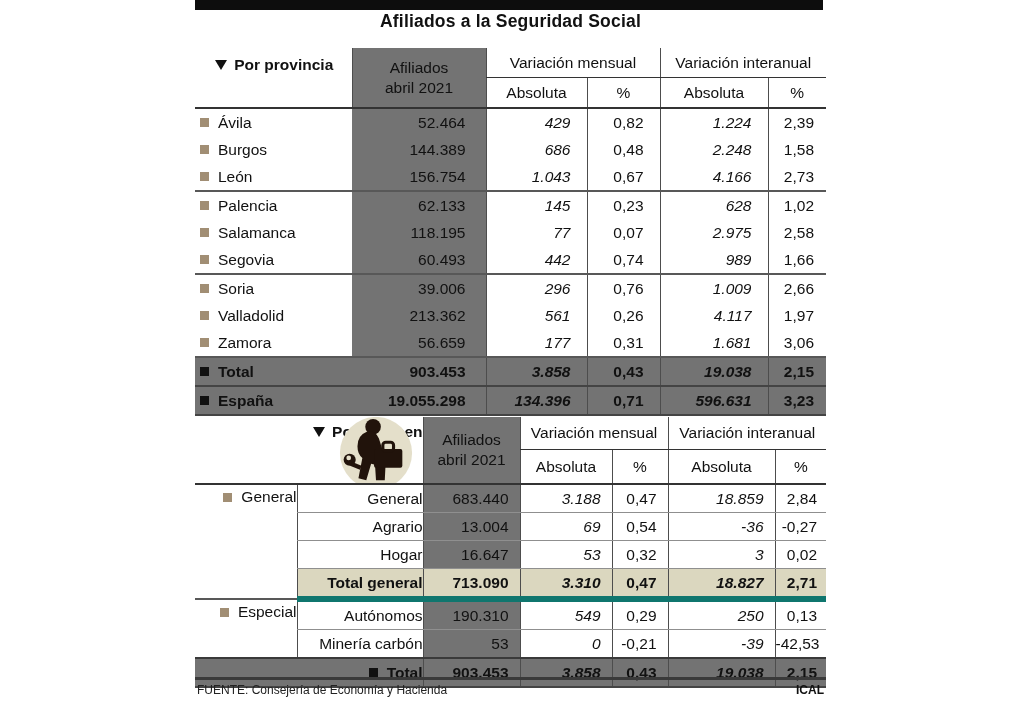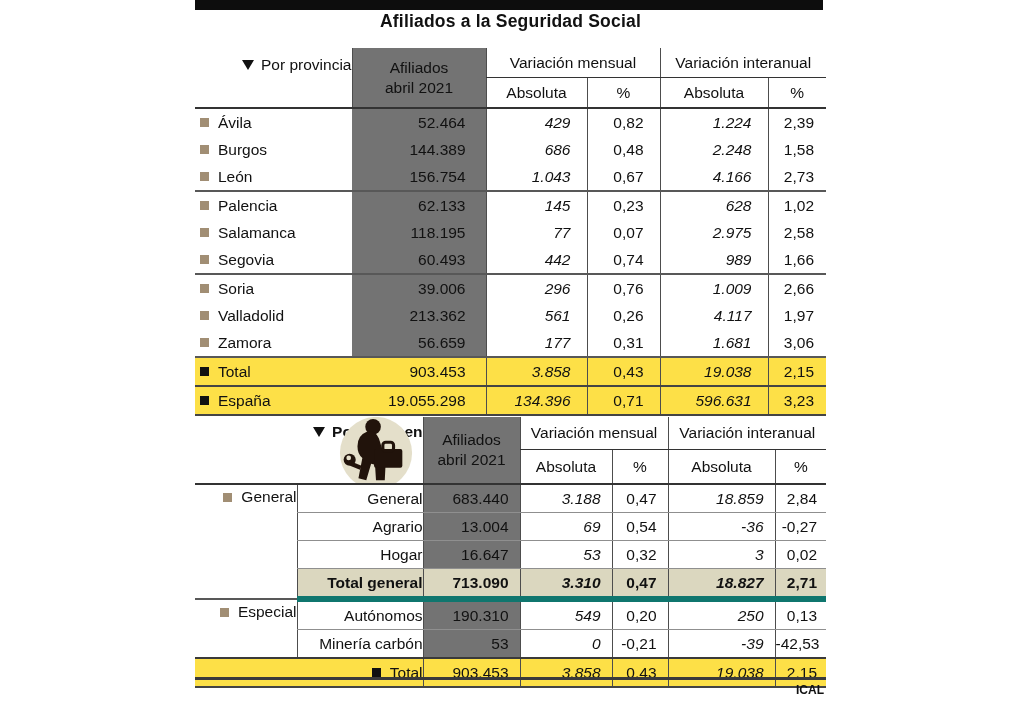--- a/index.html
+++ b/index.html
@@ -25,26 +25,26 @@
   .t2 td { height:27px;text-align:right; }
 
   .vl { border-left:1px solid #4d4d4d; }
   .subline { border-bottom:1px solid #333; }
   .hdrline { border-bottom:2px solid #333; }
   tr.gsep td { border-bottom:2px solid #585858; }
   tr.lsep .ib { border-bottom:1px solid #8f8f8f; }
   tr.dksep .ib { border-bottom:2px solid #3a3a3a; }
 
   .shade { background:#737373; }
-  tr.totrow td { background:#fde047; font-weight:normal; }
+  tr.totrow td { background:#737373; font-weight:bold; }
   tr.totrow td { border-bottom:2px solid #444; }
   tr.beige td { background:#dbd7bf; font-weight:bold; }
   tr.beige td { border-bottom:6px solid #0f766e; }
 
-  .secCell { text-align:right; vertical-align:top; padding:8px 0 0 2px; font-weight:normal; font-size:15.5px; }
+  .secCell { text-align:center; vertical-align:top; padding:8px 0 0 2px; font-weight:bold; font-size:15.5px; }
   .tri { display:inline-block; width:0; height:0; border-left:6.5px solid transparent;
          border-right:6.5px solid transparent; border-top:10px solid #111; margin-right:7px; }
   .hdrC { text-align:center; }
   .hdrAf div { line-height:20px; }
 
   .lbl { text-align:left; padding-left:3px; }
   .sq { display:inline-block; width:9px; height:9px; background:#a18e74; margin:0 9px 1px 2px; vertical-align:middle; }
   .sq.dk { background:#111; }
   .num { text-align:right; padding-right:16px; }
   .numA { text-align:right; padding-right:16px; font-style:italic; }
@@ -265,21 +265,21 @@
       <td class="vl numA">3.310</td>
       <td class="vl num">0,47</td>
       <td class="vl numA">18.827</td>
       <td class="vl num lastc">2,71</td>
     </tr>
     <tr class="lsep">
       <td class="grpCell2" rowspan="2"><span class="sq"></span><span>Especial</span></td>
       <td class="vl regime ib">Autónomos</td>
       <td class="shade vl num ib">190.310</td>
       <td class="vl numA ib">549</td>
-      <td class="vl num ib">0,20</td>
+      <td class="vl num ib">0,29</td>
       <td class="vl numA ib">250</td>
       <td class="vl num lastc ib">0,13</td>
     </tr>
     <tr class="dksep">
       <td class="vl regime ib">Minería carbón</td>
       <td class="shade vl num ib">53</td>
       <td class="vl numA ib">0</td>
       <td class="vl num ib">-0,21</td>
       <td class="vl numA ib">-39</td>
       <td class="vl num lastc ib">-42,53</td>
@@ -289,15 +289,16 @@
       <td class="vl num">903.453</td>
       <td class="vl numA">3.858</td>
       <td class="vl num">0,43</td>
       <td class="vl numA">19.038</td>
       <td class="vl num lastc">2,15</td>
     </tr>
   </tbody>
     </table>
 
   <div class="footRule"></div>
+  <div class="footSrc">FUENTE: Consejería de Economía y Hacienda</div>
   <div class="footCredit">ICAL</div>
 
 </div>
 
 </body></html>

